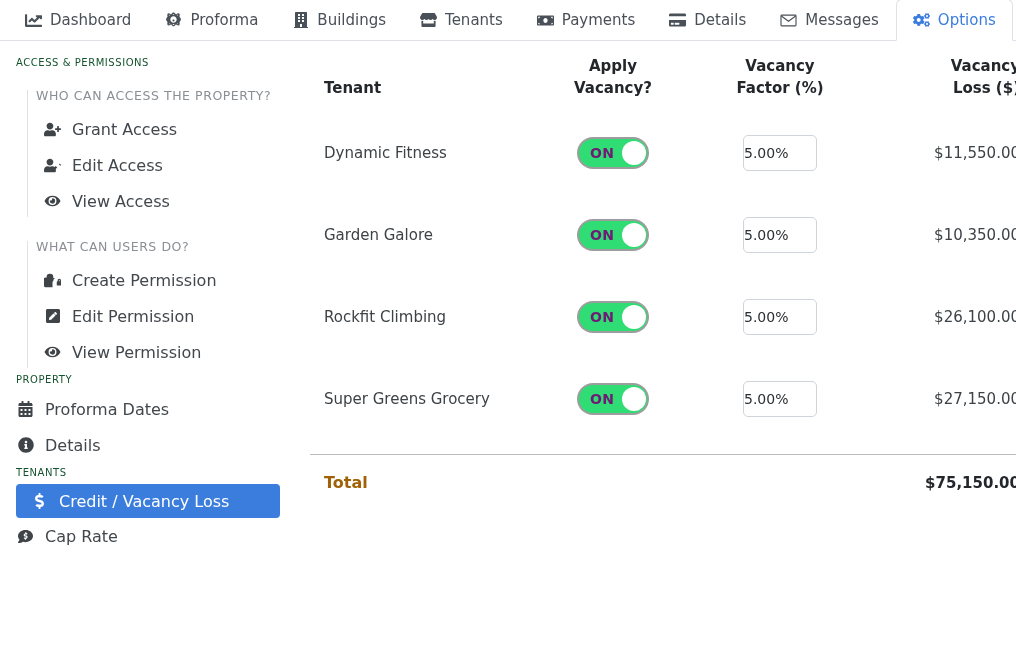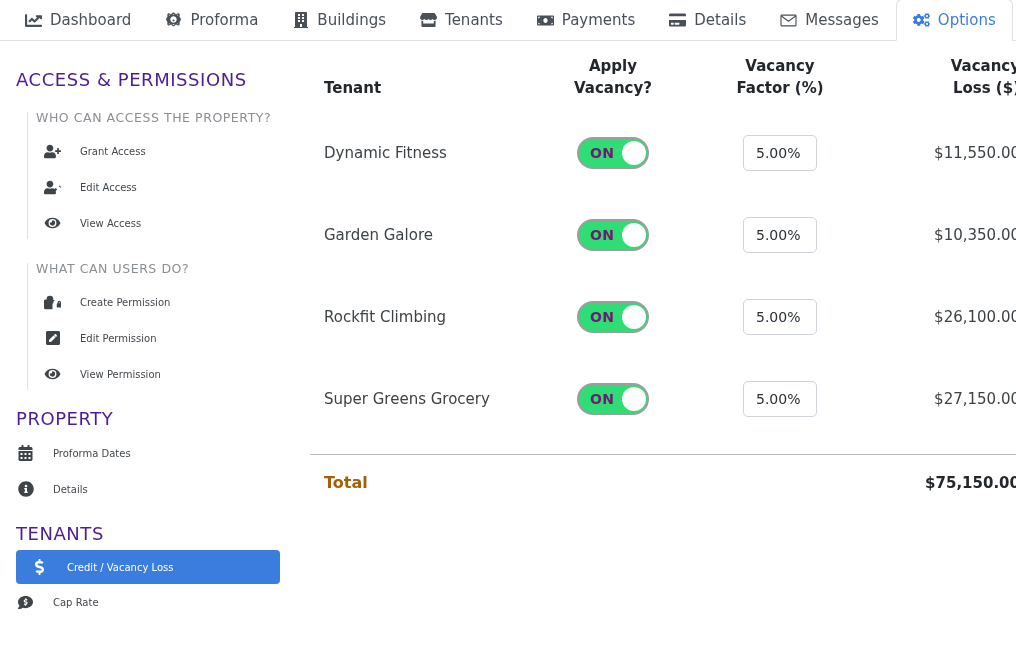--- a/index.html
+++ b/index.html
@@ -64,26 +64,26 @@
   }
 
   
   .sidebar {
     width: 296px;
     flex: 0 0 296px;
     padding-top: 12px;
     position: relative;
   }
   .sb-group-title {
-    font-size: 18px;
+    font-size: 10px;
     letter-spacing: 0.55px;
-    color: #4c1d95;
+    color: #14532d;
     text-transform: uppercase;
     padding: 0 0 0 16px;
-    margin-top: 16px;
+    margin-top: 4px;
     margin-bottom: 6px;
     font-weight: 400;
   }
   .sb-sub {
     position: relative;
     padding-left: 27px;
     margin-left: 0;
   }
   .sb-sub::before {
     content: "";
@@ -100,24 +100,24 @@
     color: #8a8f94;
     text-transform: uppercase;
     padding-left: 9px;
     margin-bottom: 8px;
     margin-top: 20px;
     font-weight: 400;
   }
   .sb-item {
     display: flex;
     align-items: center;
-    gap: 18px;
+    gap: 10px;
     height: 36px;
     padding-left: 16px;
-    font-size: 10px;
+    font-size: 16px;
     color: #42474c;
     cursor: pointer;
   }
   .sb-item .ico {
     width: 19px;
     display: inline-flex;
     align-items: center;
     justify-content: center;
     color: #3f4448;
     flex: 0 0 19px;
@@ -212,21 +212,21 @@
   
   .pct-input {
     width: 74px;
     height: 36px;
     border: 1px solid #ced4da;
     border-radius: 5px;
     background: #ffffff;
     font-size: 14px;
     color: #2b3034;
     font-family: "DejaVu Sans", "Liberation Sans", sans-serif;
-    padding: 0 12px;
+    padding: 0 0;
     text-align: left;
     outline: none;
   }
 
   
   .total-sep {
     width: 722px;
     height: 1px;
     background: #b9bcbf;
     margin-top: 14px;

